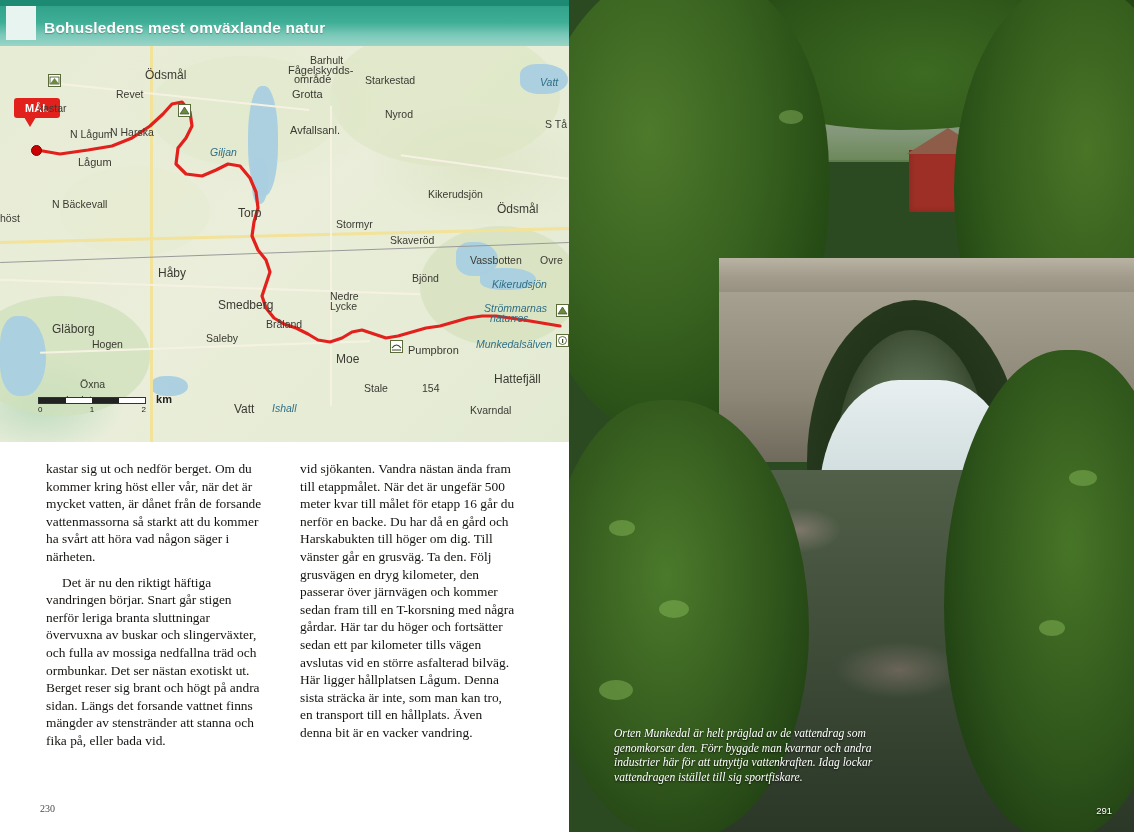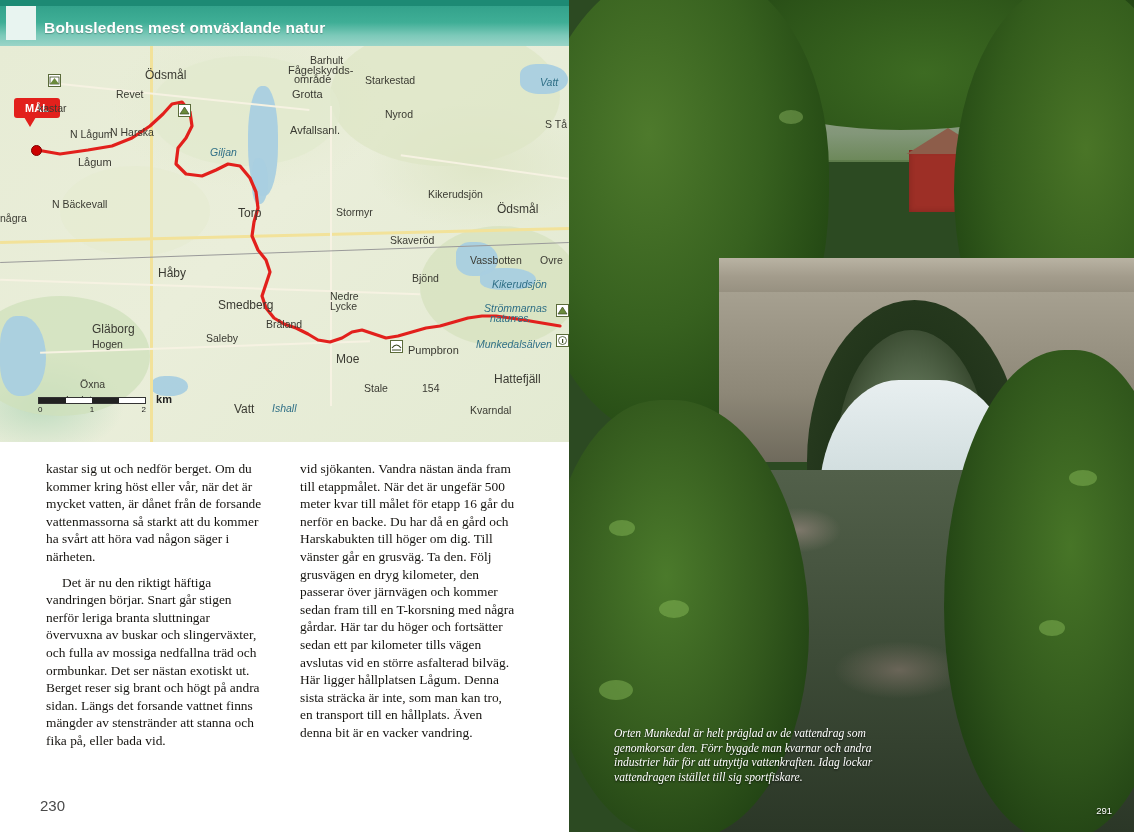--- a/index.html
+++ b/index.html
@@ -124,21 +124,21 @@
   .col p {
     margin: 8px;
     font-family: "Liberation Serif", serif;
     font-size: 13.4px; line-height: 17.6px; color: #15130f;
     text-align: left;
   }
   .col p.indent { text-indent: 16px; }
 
   .folio-left {
     position: absolute; left: 40px; bottom: 18px;
-    font-family: Liberation Sans, sans-serif; font-size: 15px; color: #4a4a4a;
+    font-family: Liberation Serif, serif; font-size: 10px; color: #4a4a4a;
   }
 
   
   .page-right {
     position: relative; width: 565px; height: 832px; overflow: hidden;
     background: #2c4a22;
   }
   .photo { position: absolute; inset: 0; overflow: hidden; }
 
   
@@ -332,35 +332,35 @@
           <div class="map-label" style="left: 385px; top: 62px;">Nyrod</div>
           <div class="map-label italic" style="left: 540px; top: 30px;">Vatt</div>
           <div class="map-label" style="left: 545px; top: 72px;">S Tå</div>
           <div class="map-label" style="left: 70px; top: 82px;">N Lågum</div>
           <div class="map-label italic" style="left: 210px; top: 100px;">Giljan</div>
           <div class="map-label small" style="left: 290px; top: 78px;">Avfallsanl.</div>
           <div class="map-label small" style="left: 78px; top: 110px;">Lågum</div>
           <div class="map-label" style="left: 52px; top: 152px;">N Bäckevall</div>
           <div class="map-label big" style="left: 238px; top: 160px;">Torp</div>
           <div class="map-label" style="left: 428px; top: 142px;">Kikerudsjön</div>
-          <div class="map-label" style="left: 336px; top: 160px;">Stormyr</div>
+          <div class="map-label" style="left: 336px; top: 172px;">Stormyr</div>
           <div class="map-label big" style="left: 497px; top: 156px;">Ödsmål</div>
-          <div class="map-label" style="left: 0px; top: 166px;">några</div>
+          <div class="map-label" style="left: 0px; top: 166px;">höst</div>
           <div class="map-label" style="left: 390px; top: 188px;">Skaveröd</div>
           <div class="map-label" style="left: 470px; top: 208px;">Vassbotten</div>
           <div class="map-label" style="left: 540px; top: 208px;">Ovre</div>
           <div class="map-label big" style="left: 158px; top: 220px;">Håby</div>
           <div class="map-label" style="left: 412px; top: 226px;">Bjönd</div>
           <div class="map-label italic" style="left: 492px; top: 232px;">Kikerudsjön</div>
           <div class="map-label big" style="left: 218px; top: 252px;">Smedberg</div>
           <div class="map-label" style="left: 330px; top: 244px;">Nedre</div>
           <div class="map-label" style="left: 330px; top: 254px;">Lycke</div>
           <div class="map-label italic" style="left: 484px; top: 256px;">Strömmarnas</div>
           <div class="map-label italic" style="left: 490px; top: 266px;">naturres.</div>
-          <div class="map-label big" style="left: 52px; top: 276px; margin-left: 40px;">Gläborg</div>
+          <div class="map-label big" style="left: 52px; top: 276px;">Gläborg</div>
           <div class="map-label" style="left: 266px; top: 272px;">Bråland</div>
           <div class="map-label" style="left: 206px; top: 286px;">Saleby</div>
           <div class="map-label" style="left: 92px; top: 292px;">Hogen</div>
           <div class="map-label small" style="left: 408px; top: 298px;">Pumpbron</div>
           <div class="map-label italic" style="left: 476px; top: 292px;">Munkedalsälven</div>
           <div class="map-label big" style="left: 336px; top: 306px;">Moe</div>
           <div class="map-label" style="left: 80px; top: 332px;">Öxna</div>
           <div class="map-label" style="left: 364px; top: 336px;">Stale</div>
           <div class="map-label" style="left: 422px; top: 336px;">154</div>
           <div class="map-label big" style="left: 494px; top: 326px;">Hattefjäll</div>

